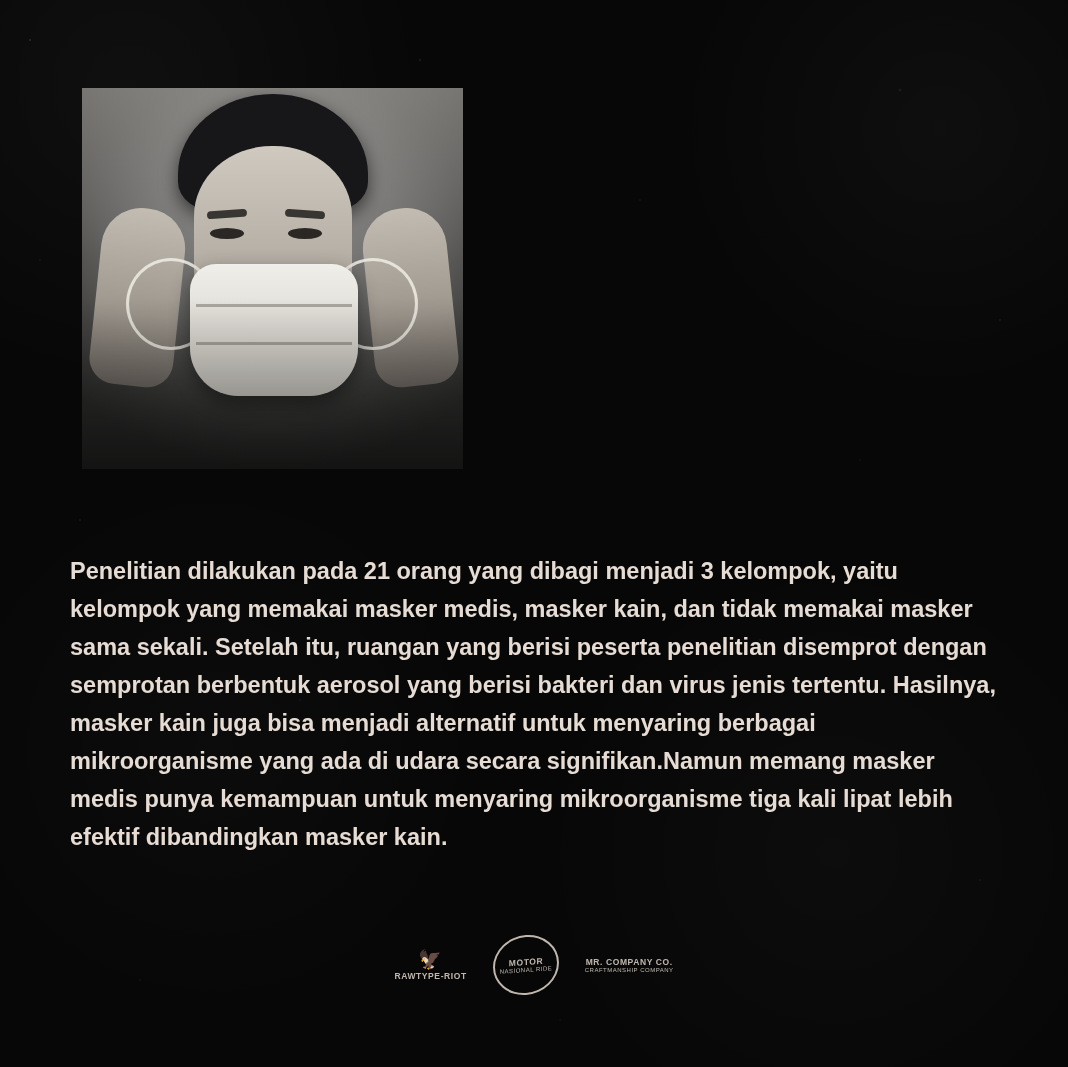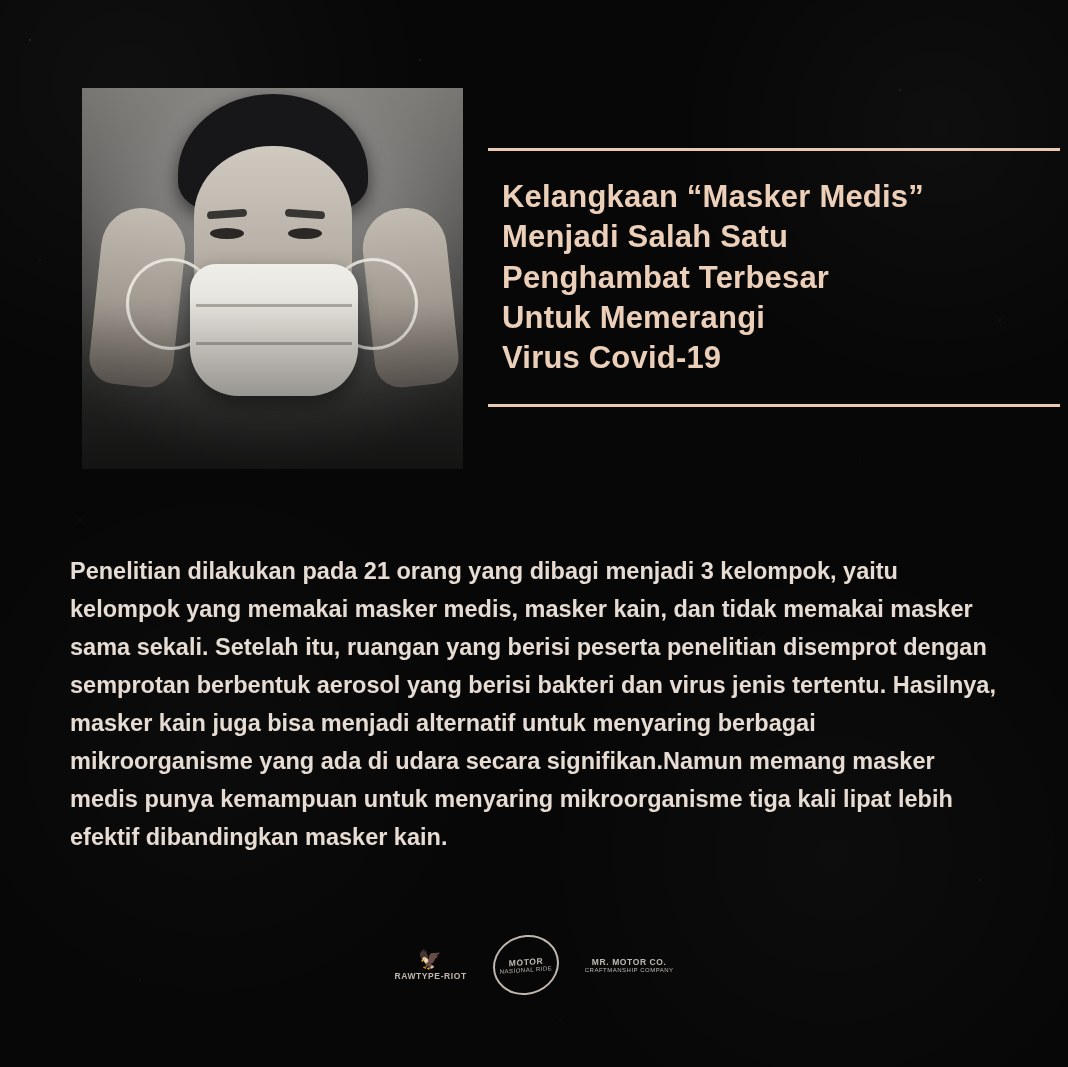--- a/index.html
+++ b/index.html
@@ -238,48 +238,39 @@
       <div class="brow-l"></div>
       <div class="brow-r"></div>
       <div class="eye-l"></div>
       <div class="eye-r"></div>
       <div class="strap-l"></div>
       <div class="strap-r"></div>
       <div class="mask"></div>
       <div class="shade"></div>
     </div>
 
-    <div class="headline-block">
-      <div class="rule"></div>
-      <div class="headline">Kelangkaan “Masker Medis”
-Menjadi Salah Satu
-Penghambat Terbesar
-Untuk Memerangi
-Virus Covid-19</div>
-      <div class="rule"></div>
-    </div>
 
   </div>
 
   <div class="body-copy">Penelitian dilakukan pada 21 orang yang dibagi menjadi 3 kelompok, yaitu kelompok yang memakai masker medis, masker kain, dan tidak memakai masker sama sekali. Setelah itu, ruangan yang berisi peserta penelitian disemprot dengan semprotan berbentuk aerosol yang berisi bakteri dan virus jenis tertentu. Hasilnya, masker kain juga bisa menjadi alternatif untuk menyaring berbagai mikroorganisme yang ada di udara secara signifikan.Namun memang masker medis punya kemampuan untuk menyaring mikroorganisme tiga kali lipat lebih efektif dibandingkan masker kain.</div>
 
   <div class="logos">
 
     <div class="logo">
       <span class="glyph">🦅</span>
       <span class="name">RAWTYPE-RIOT</span>
     </div>
 
     <div class="logo">
       <div class="logo-badge">
         <span class="name">MOTOR</span>
         <span class="sub">NASIONAL RIDE</span>
       </div>
     </div>
 
     <div class="logo">
-      <span class="name">MR. MOTOR CO.</span>
+      <span class="name">MR. COMPANY CO.</span>
       <span class="sub">CRAFTMANSHIP COMPANY</span>
     </div>
 
   </div>
 
 </div>
 
 </body></html>

